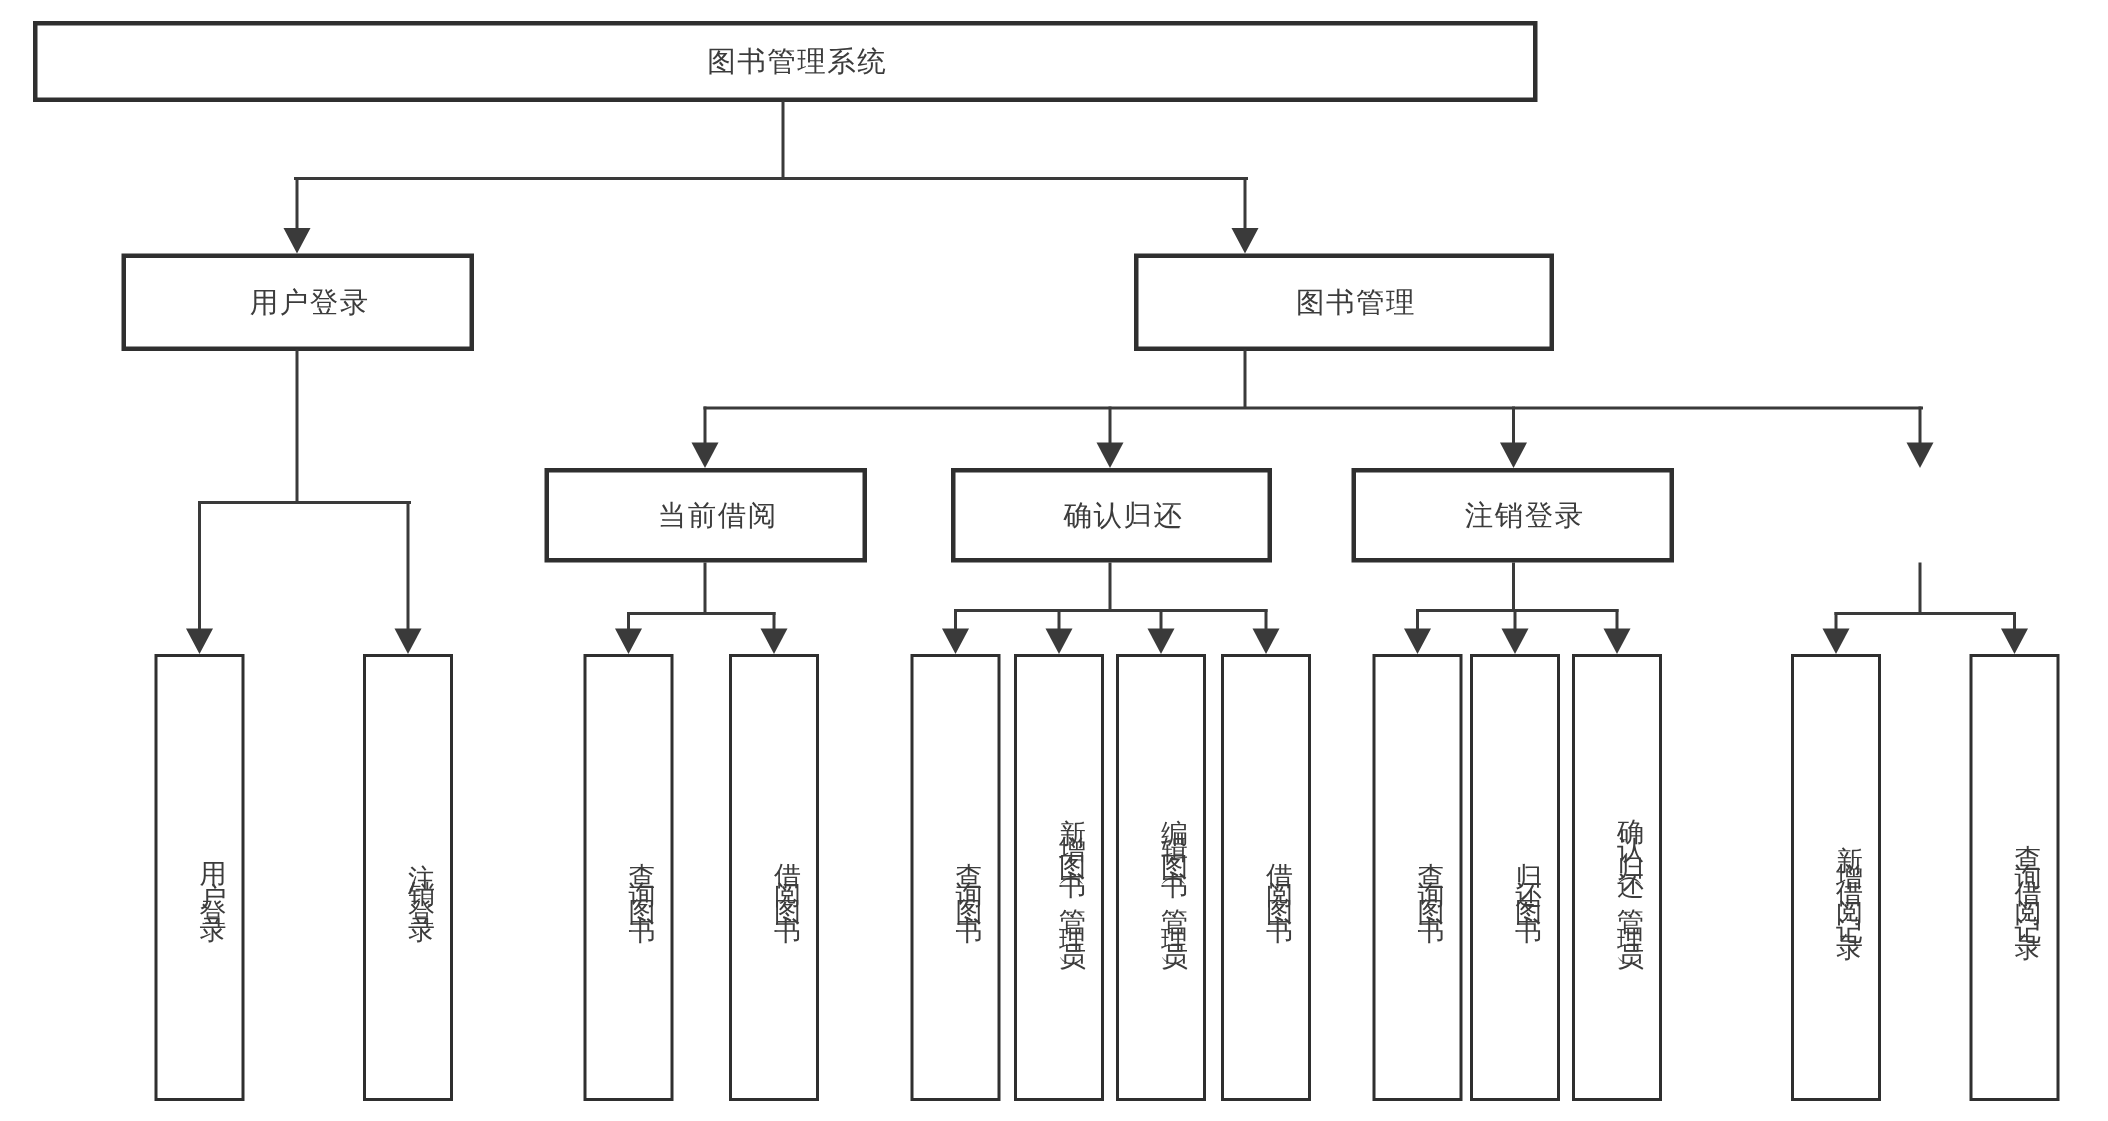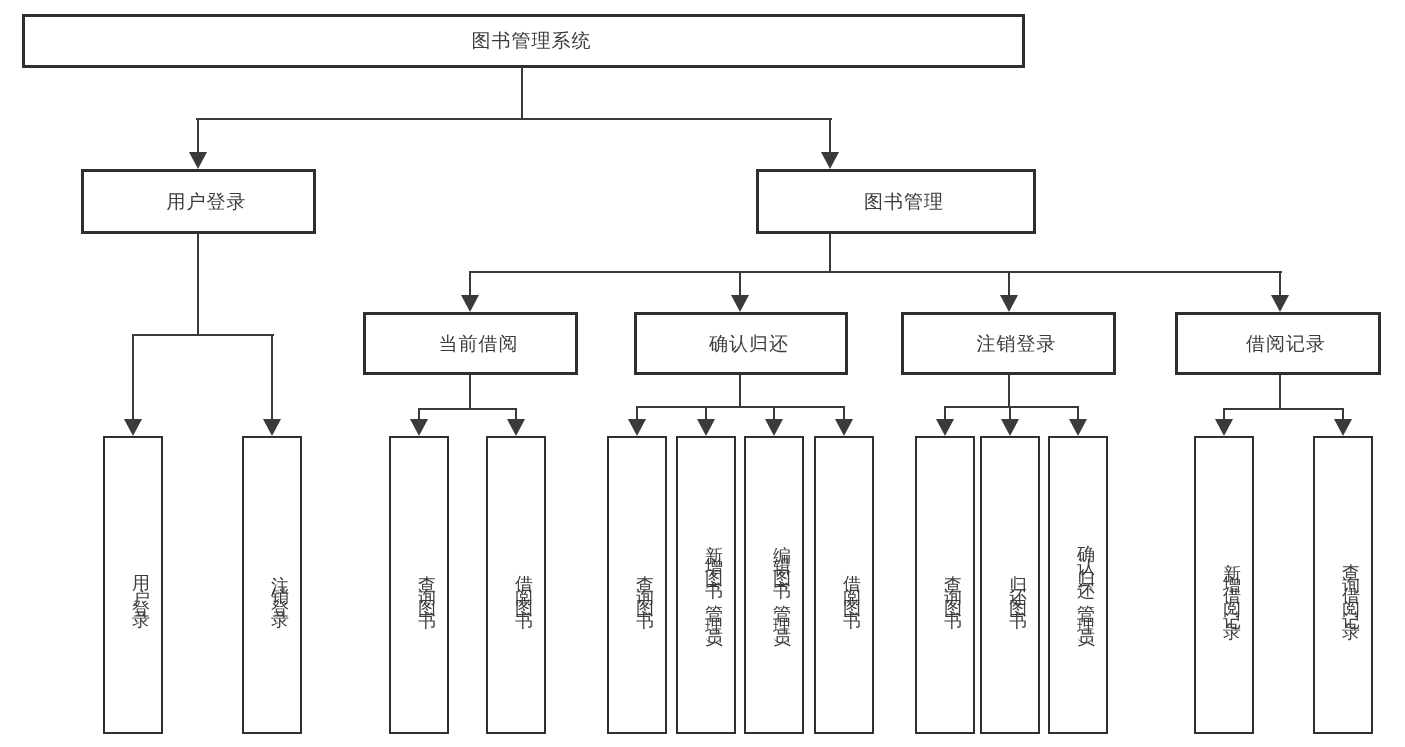--- a/index.html
+++ b/index.html
@@ -62,23 +62,20 @@
   </div>
 
   <div class="box" style="left:363px;top:312px;width:215px;height:63px;">
     <span class="hlabel">当前借阅</span>
   </div>
   <div class="box" style="left:634px;top:312px;width:214px;height:63px;">
     <span class="hlabel">确认归还</span>
   </div>
   <div class="box" style="left:901px;top:312px;width:215px;height:63px;">
     <span class="hlabel">注销登录</span>
-  </div>
-  <div class="box" style="left:1175px;top:312px;width:206px;height:63px;">
-    <span class="hlabel">借阅记录</span>
   </div>
 
   <div class="box leaf" style="left:103px;top:436px;width:60px;height:298px;">
     <span class="vlabel">用户登录</span>
   </div>
   <div class="box leaf" style="left:242px;top:436px;width:60px;height:298px;">
     <span class="vlabel">注销登录</span>
   </div>
 
   <div class="box leaf" style="left:389px;top:436px;width:60px;height:298px;">

